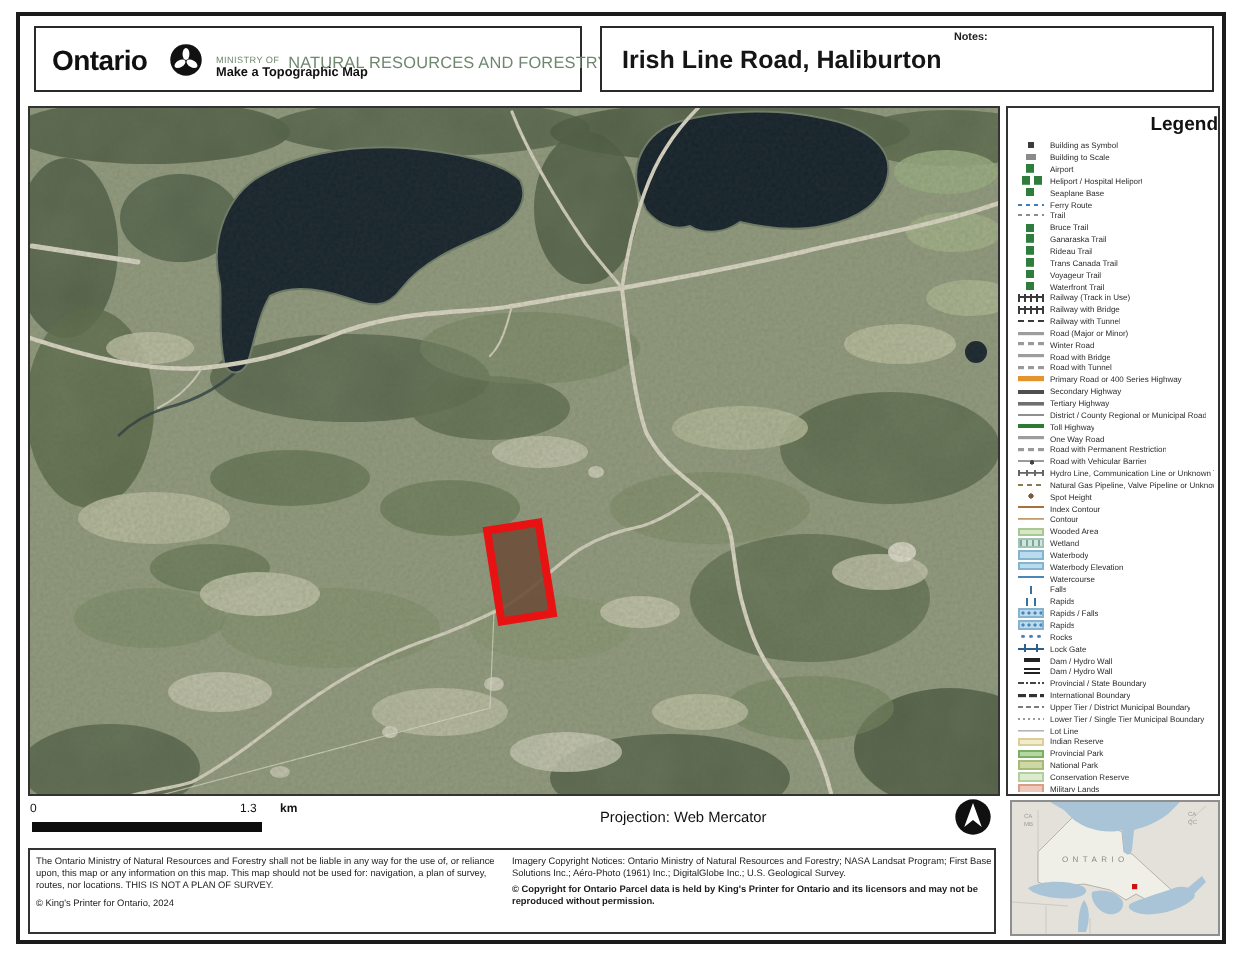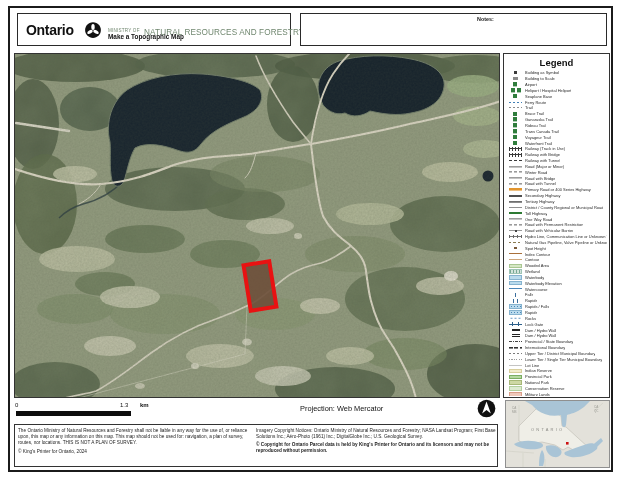--- a/index.html
+++ b/index.html
@@ -16,21 +16,21 @@
   .ministry-prefix{font-size:4.6px;letter-spacing:.2px;vertical-align:2.6px}
   .ministry-name{font-size:8.2px;letter-spacing:.1px}
   .app-name{left:90px;top:19px;font-size:6.4px;font-weight:bold;color:#111}
   .title-box{left:300px;top:13px;width:307px;height:33px;border:1px solid #2a2a2a;background:#fff}
   .map-title{left:10px;top:9px;font-size:12.5px;font-weight:bold;color:#151515}
   .notes-label{left:176px;top:2px;font-size:5.4px;font-weight:bold;color:#222}
 
   
   .map-box{left:14px;top:53px;width:486px;height:345px;border:1px solid #333;overflow:hidden;background:#8e9579}
   .legend-box{left:503px;top:53px;width:107px;height:345px;border:1px solid #333;background:#fff}
-  .legend-title{left:0;top:3px;width:100%;text-align:center;font-size:9.5px;font-weight:bold;color:#111}
+  .legend-title{left:0;top:3px;width:100%;text-align:right;font-size:9.5px;font-weight:bold;color:#111}
   .legend-list{left:5px;top:16px;right:2px;bottom:1px;overflow:hidden}
   .lg-row{display:flex;align-items:center;height:5.85px;overflow:hidden}
   .lg-lb{font-size:4px;color:#2a2a2a;white-space:nowrap;overflow:hidden}
   .sw{flex:0 0 13px;width:13px;height:4.4px;margin-right:3px;background-repeat:no-repeat}
   .sw-bsym{background-image:linear-gradient(#3c3c3c,#3c3c3c);background-size:3px 3px;background-position:center}
   .sw-bscale{background-image:linear-gradient(#8a8a8a,#8a8a8a);background-size:5px 3px;background-position:center}
   .sw-icn{background-image:linear-gradient(#2f7d3c,#2f7d3c);background-size:4.4px 4.4px;background-position:center}
   .sw-icn2{background-image:linear-gradient(#2f7d3c,#2f7d3c),linear-gradient(#2f7d3c,#2f7d3c);background-size:4.4px 4.4px,4.4px 4.4px;background-position:2px center,8px center}
   .sw-dashblue{background-image:repeating-linear-gradient(90deg,#3f7fb5 0 2px,transparent 2px 4px);background-size:100% 1.2px;background-position:center}
   .sw-dashgray{background-image:repeating-linear-gradient(90deg,#8c8c8c 0 2px,transparent 2px 4px);background-size:100% 1.2px;background-position:center}
@@ -99,20 +99,21 @@
     <ellipse cx="16" cy="14.5" rx="2.3" ry="4" fill="#fff" transform="rotate(-60 16 14.5)"></ellipse>
   </svg>
   <span class="abs ministry-line">
     <span class="ministry-prefix">MINISTRY OF</span>
     <span class="ministry-name">NATURAL RESOURCES AND FORESTRY</span>
   </span>
   <span class="abs app-name">Make a Topographic Map</span>
 </div>
 
 <div class="abs title-box">
+  <span class="abs map-title">Irish Line Road, Haliburton</span>
   <span class="abs notes-label">Notes:</span>
 </div>
 
 <div class="abs map-box">
   <svg width="486" height="345" viewBox="0 0 486 345">
     <defs>
       <filter id="grain" x="0" y="0" width="100%" height="100%">
         <feTurbulence type="fractalNoise" baseFrequency="0.55" numOctaves="2" stitchTiles="stitch"></feTurbulence>
         <feColorMatrix type="matrix" values="0 0 0 0 0.08  0 0 0 0 0.10  0 0 0 0 0.06  0.45 0 0 0 0"></feColorMatrix>
       </filter>

